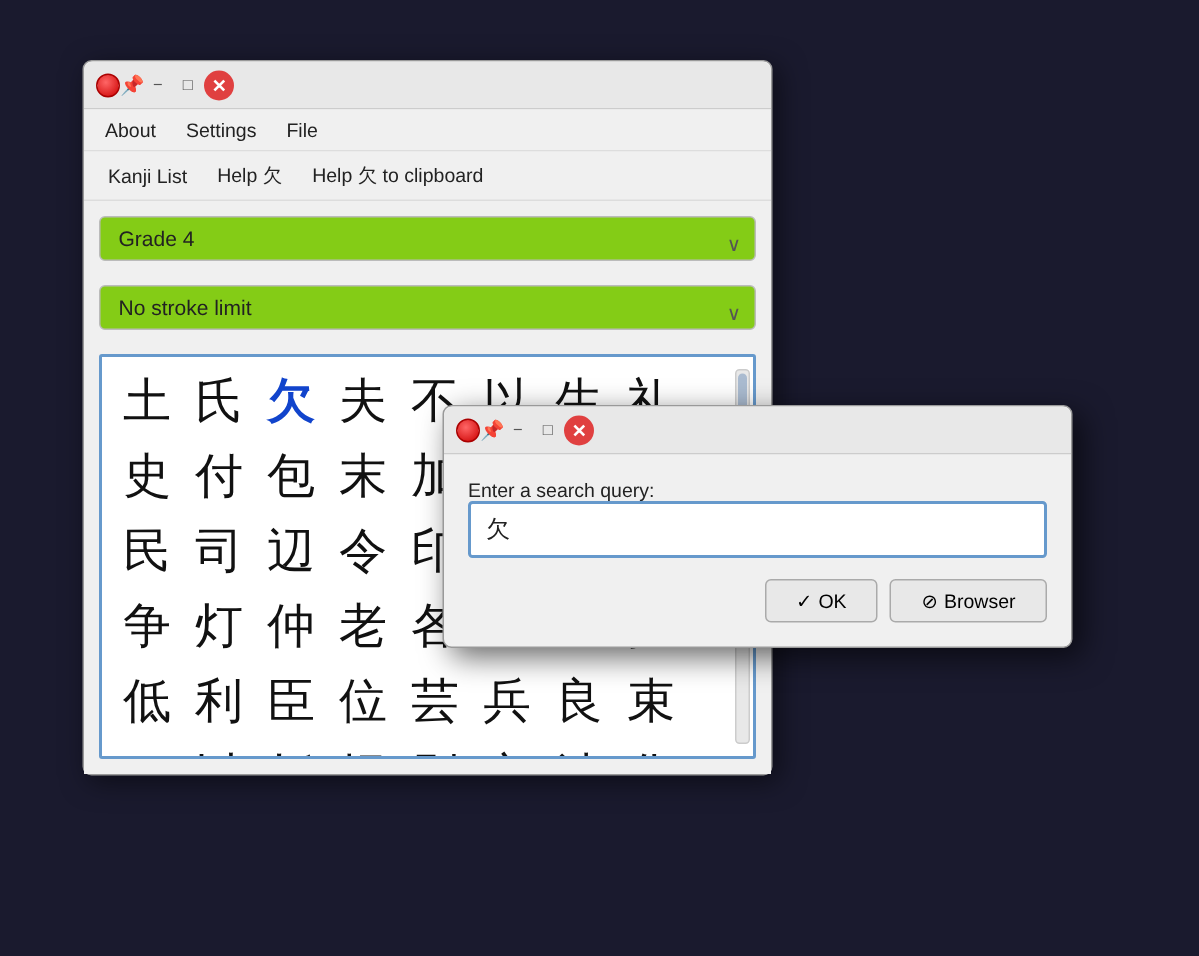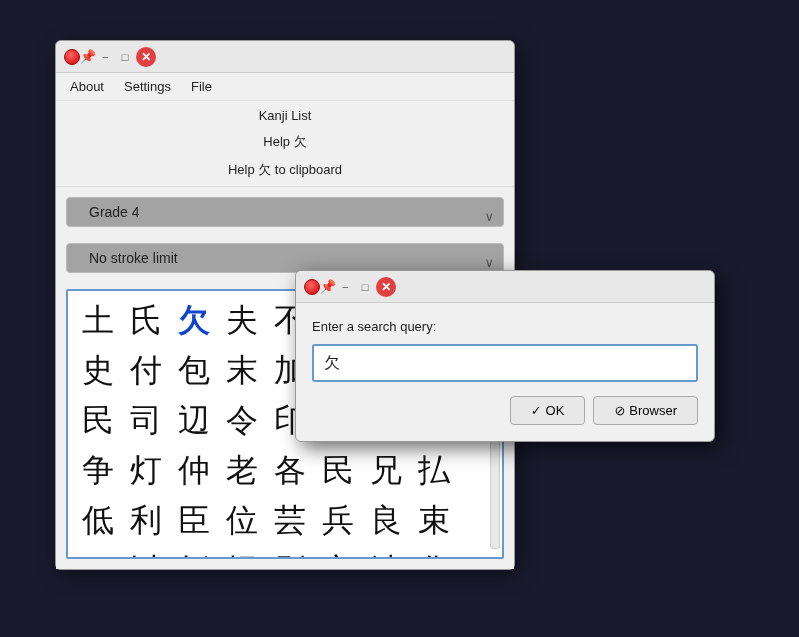--- a/index.html
+++ b/index.html
@@ -87,43 +87,42 @@
       border-radius: 3px;
     }
 
     .toolbar {
       display: flex;
       background: #f0f0f0;
       padding: 4px 8px;
       border-bottom: 1px solid #ddd;
       gap: 4px;
       align-items: center;
-      flex-direction: column;
     }
 
     .toolbar-btn {
       padding: 3px 8px;
       font-size: 13px;
       color: #222;
       cursor: pointer;
       background: none;
       border: none;
       border-radius: 3px;
     }
 
     .main-content {
       padding: 10px;
       background: #f0f0f0;
     }
 
     .dropdown-select {
       width: 100%;
-      padding: 6px 22px;
+      padding: 6px 12px;
       font-size: 14px;
-      background: #a3a3a3;
+      background: #84cc16;
       border: 1px solid #bbb;
       border-radius: 4px;
       margin-bottom: 8px;
       appearance: none;
       -webkit-appearance: none;
       cursor: pointer;
       color: #222;
     }
 
     .dropdown-wrapper {
@@ -212,21 +211,20 @@
       border-radius: 6px 6px 0 0;
     }
 
     .search-body {
       padding: 16px;
     }
 
     .search-label {
       font-size: 13px;
       color: #222;
-      margin-bottom: 10px;
     }
 
     .search-input {
       width: 100%;
       padding: 8px 10px;
       font-size: 16px;
       border: 2px solid #6699cc;
       border-radius: 3px;
       outline: none;
       background: white;

